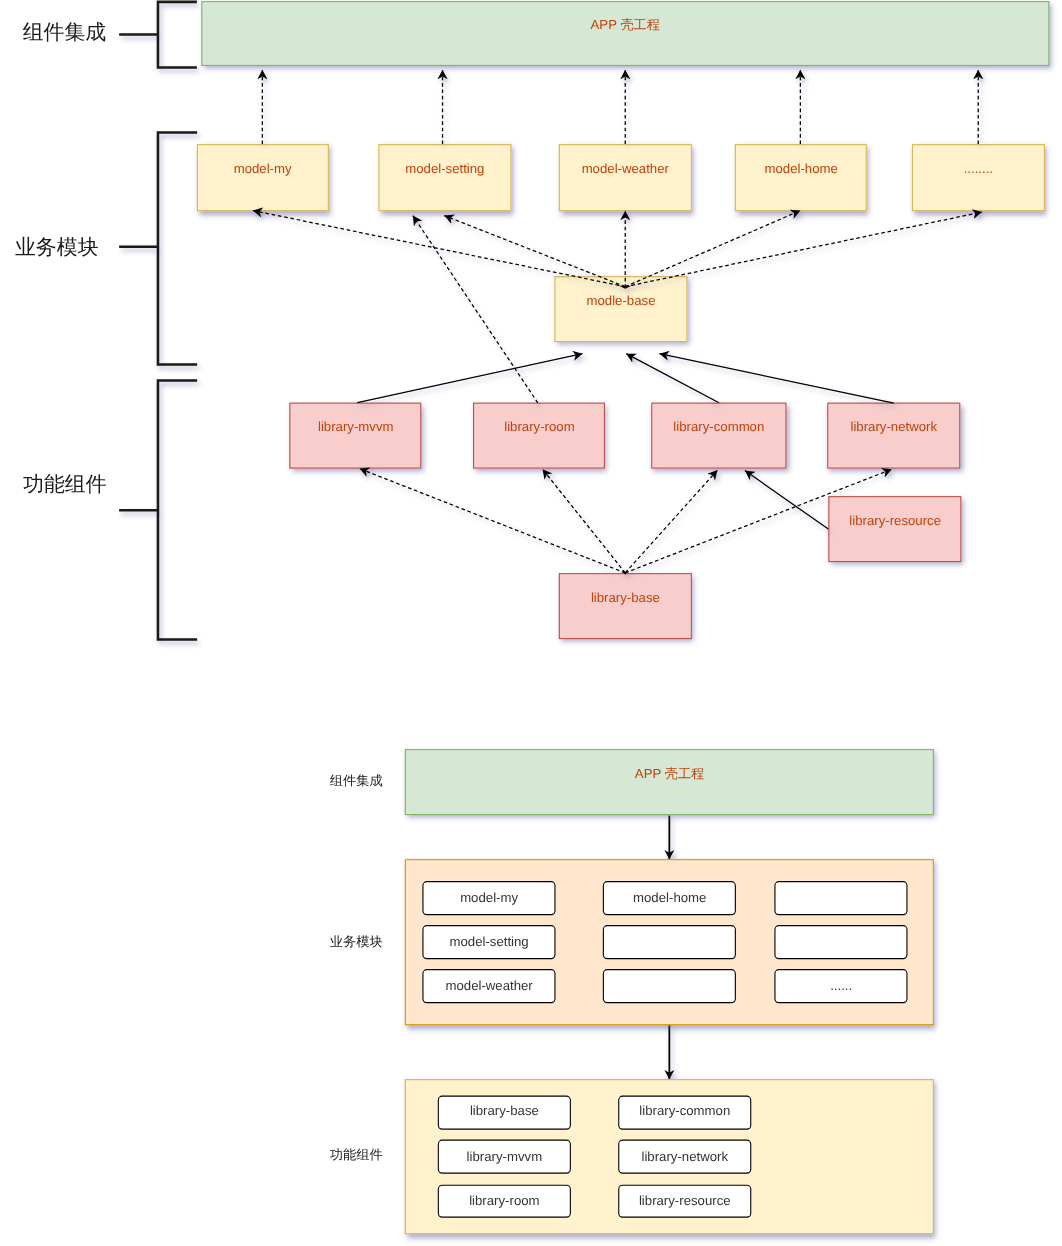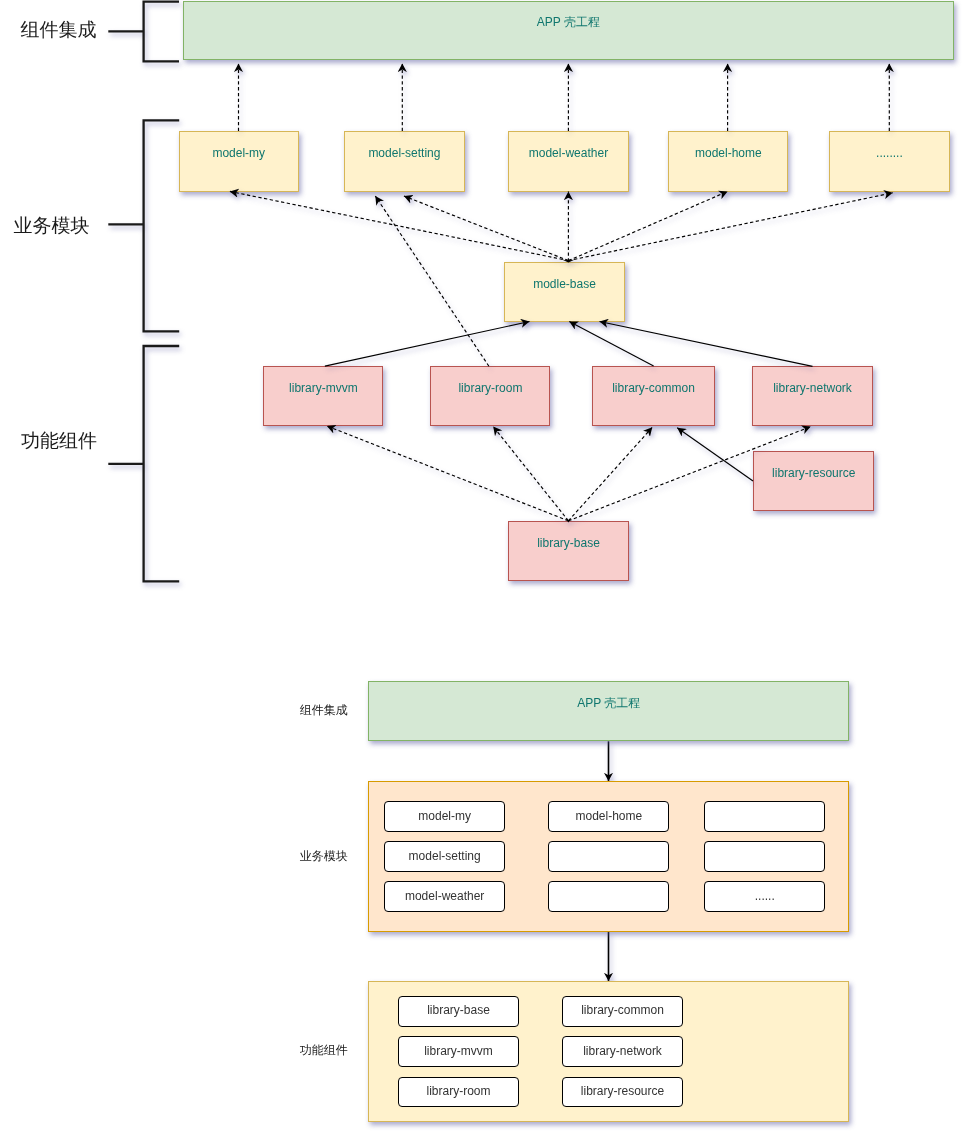--- a/index.html
+++ b/index.html
@@ -4,21 +4,21 @@
 <title>Component Architecture Diagram</title>
 <style>
   html,body{margin:0;padding:0;background:#ffffff;}
   body{width:965px;height:1133px;overflow:hidden;
        font-family:"Liberation Sans","DejaVu Sans",sans-serif;
        -webkit-font-smoothing:antialiased;}
   #root{position:relative;width:965px;height:826px;}
   svg.layer{position:absolute;left:0;top:0;width:965px;height:1133px;overflow:visible;}
   #edges{z-index:5;}
   .node{position:absolute;box-sizing:border-box;display:flex;align-items:center;justify-content:center;
-        font-size:12px;color:#0f766e;text-align:center;line-height:1.2;z-index:2;
+        font-size:12px;color:#c2410c;text-align:center;line-height:1.2;z-index:2;
         box-shadow:2px 3px 5px rgba(75,75,150,0.48);padding-bottom:16px;}
   .n-green{background:#d5e8d4;border:1.5px solid #82b366;}
   .n-yellow{background:#fff2cc;border:1.5px solid #d6b656;}
   .n-pink{background:#f8cecc;border:1.5px solid #b85450;}
   .n-orange{background:#ffe6cc;border:1.5px solid #d79b00;}
   .chip{position:absolute;box-sizing:border-box;background:#ffffff;border:1.5px solid #000000;
         border-radius:4px;display:flex;align-items:center;justify-content:center;
         font-size:12px;color:#333333;z-index:3;padding-bottom:2px;}
   .side-label{position:absolute;font-size:19px;color:#1a1a1a;white-space:nowrap;z-index:4;line-height:1;}
   .side-label-sm{position:absolute;font-size:12px;color:#1a1a1a;white-space:nowrap;z-index:4;}
@@ -107,21 +107,21 @@
 </svg>
 
 <div class="node n-green" style="left:182.9px;top:1.1px;width:771.1px;height:59.1px;">APP 壳工程</div>
 
 <div class="node n-yellow" style="left:178.5px;top:131px;width:120.5px;height:60.7px;">model-my</div>
 <div class="node n-yellow" style="left:344px;top:131px;width:120.8px;height:60.7px;">model-setting</div>
 <div class="node n-yellow" style="left:508.2px;top:131px;width:120.5px;height:60.7px;">model-weather</div>
 <div class="node n-yellow" style="left:668.3px;top:131px;width:120.1px;height:60.7px;">model-home</div>
 <div class="node n-yellow" style="left:829.1px;top:131px;width:120.7px;height:60.7px;">........</div>
 
-<div class="node n-yellow" style="left:504.3px;top:262px;width:120.5px;height:60.3px;">modle-base</div>
+<div class="node n-yellow" style="left:504.3px;top:251px;width:120.5px;height:60.3px;">modle-base</div>
 
 <div class="node n-pink" style="left:263.3px;top:366.3px;width:120.2px;height:59.5px;">library-mvvm</div>
 <div class="node n-pink" style="left:430.3px;top:366.3px;width:120.2px;height:59.5px;">library-room</div>
 <div class="node n-pink" style="left:592.2px;top:366.3px;width:122.6px;height:59.5px;">library-common</div>
 <div class="node n-pink" style="left:752.0px;top:366.3px;width:121.0px;height:59.5px;">library-network</div>
 
 <div class="node n-pink" style="left:753.3px;top:451.3px;width:121.0px;height:60px;">library-resource</div>
 <div class="node n-pink" style="left:508.2px;top:520.9px;width:120.7px;height:60px;">library-base</div>
 
 <svg class="layer" style="filter:drop-shadow(2px 3px 2.5px rgba(75,75,150,0.42));">

